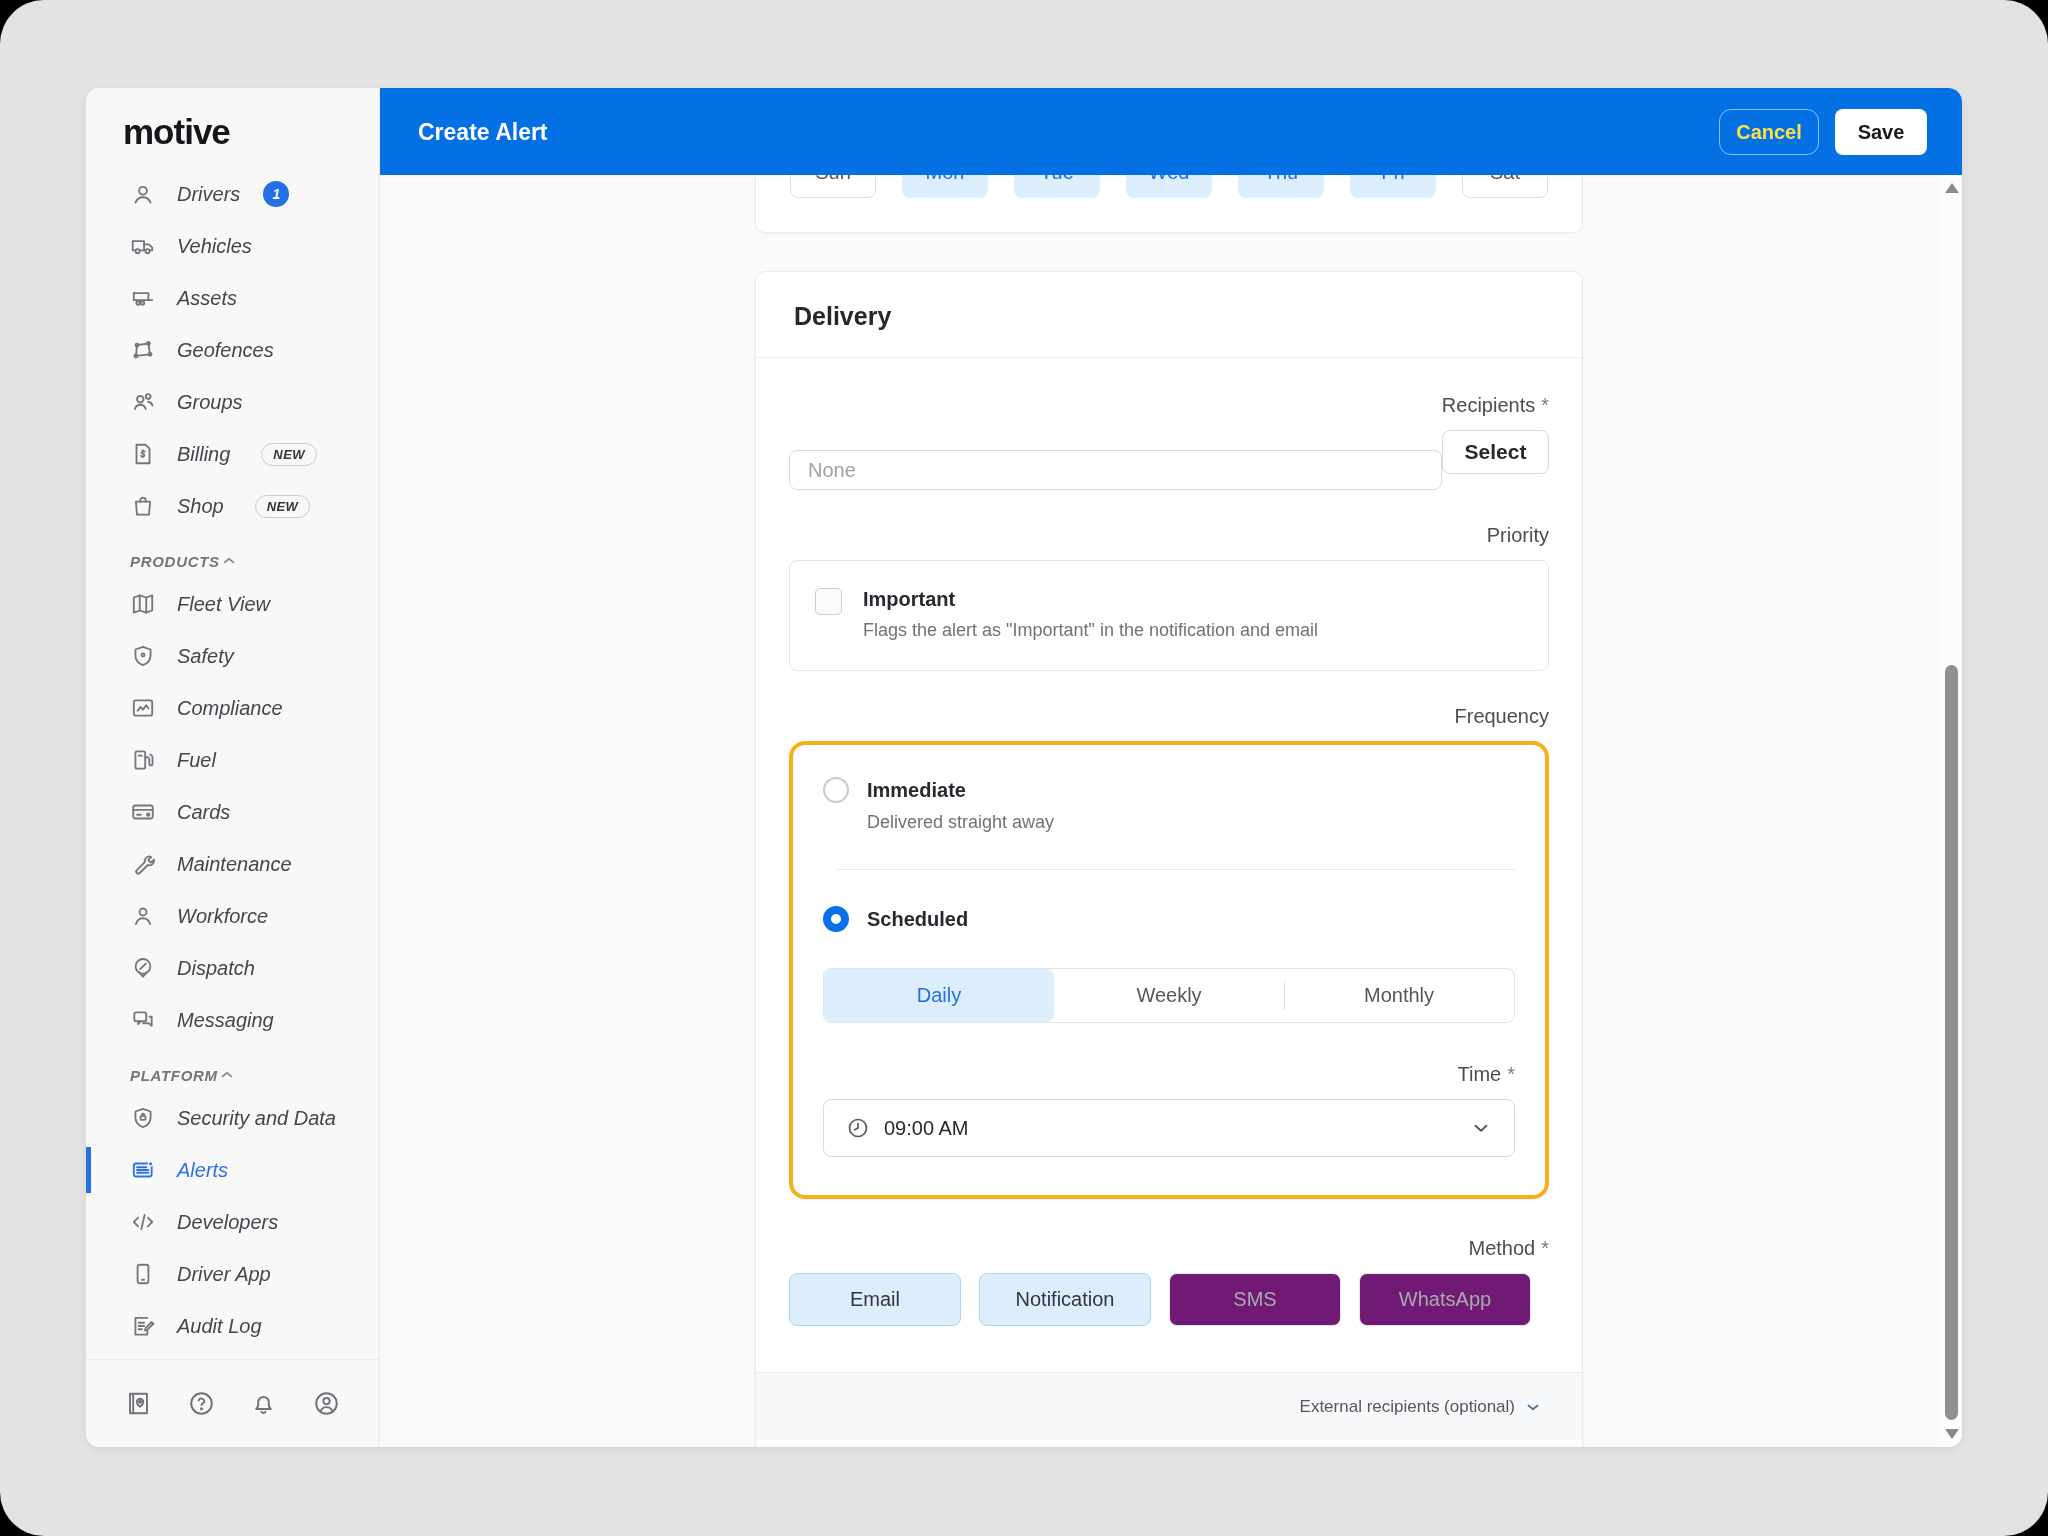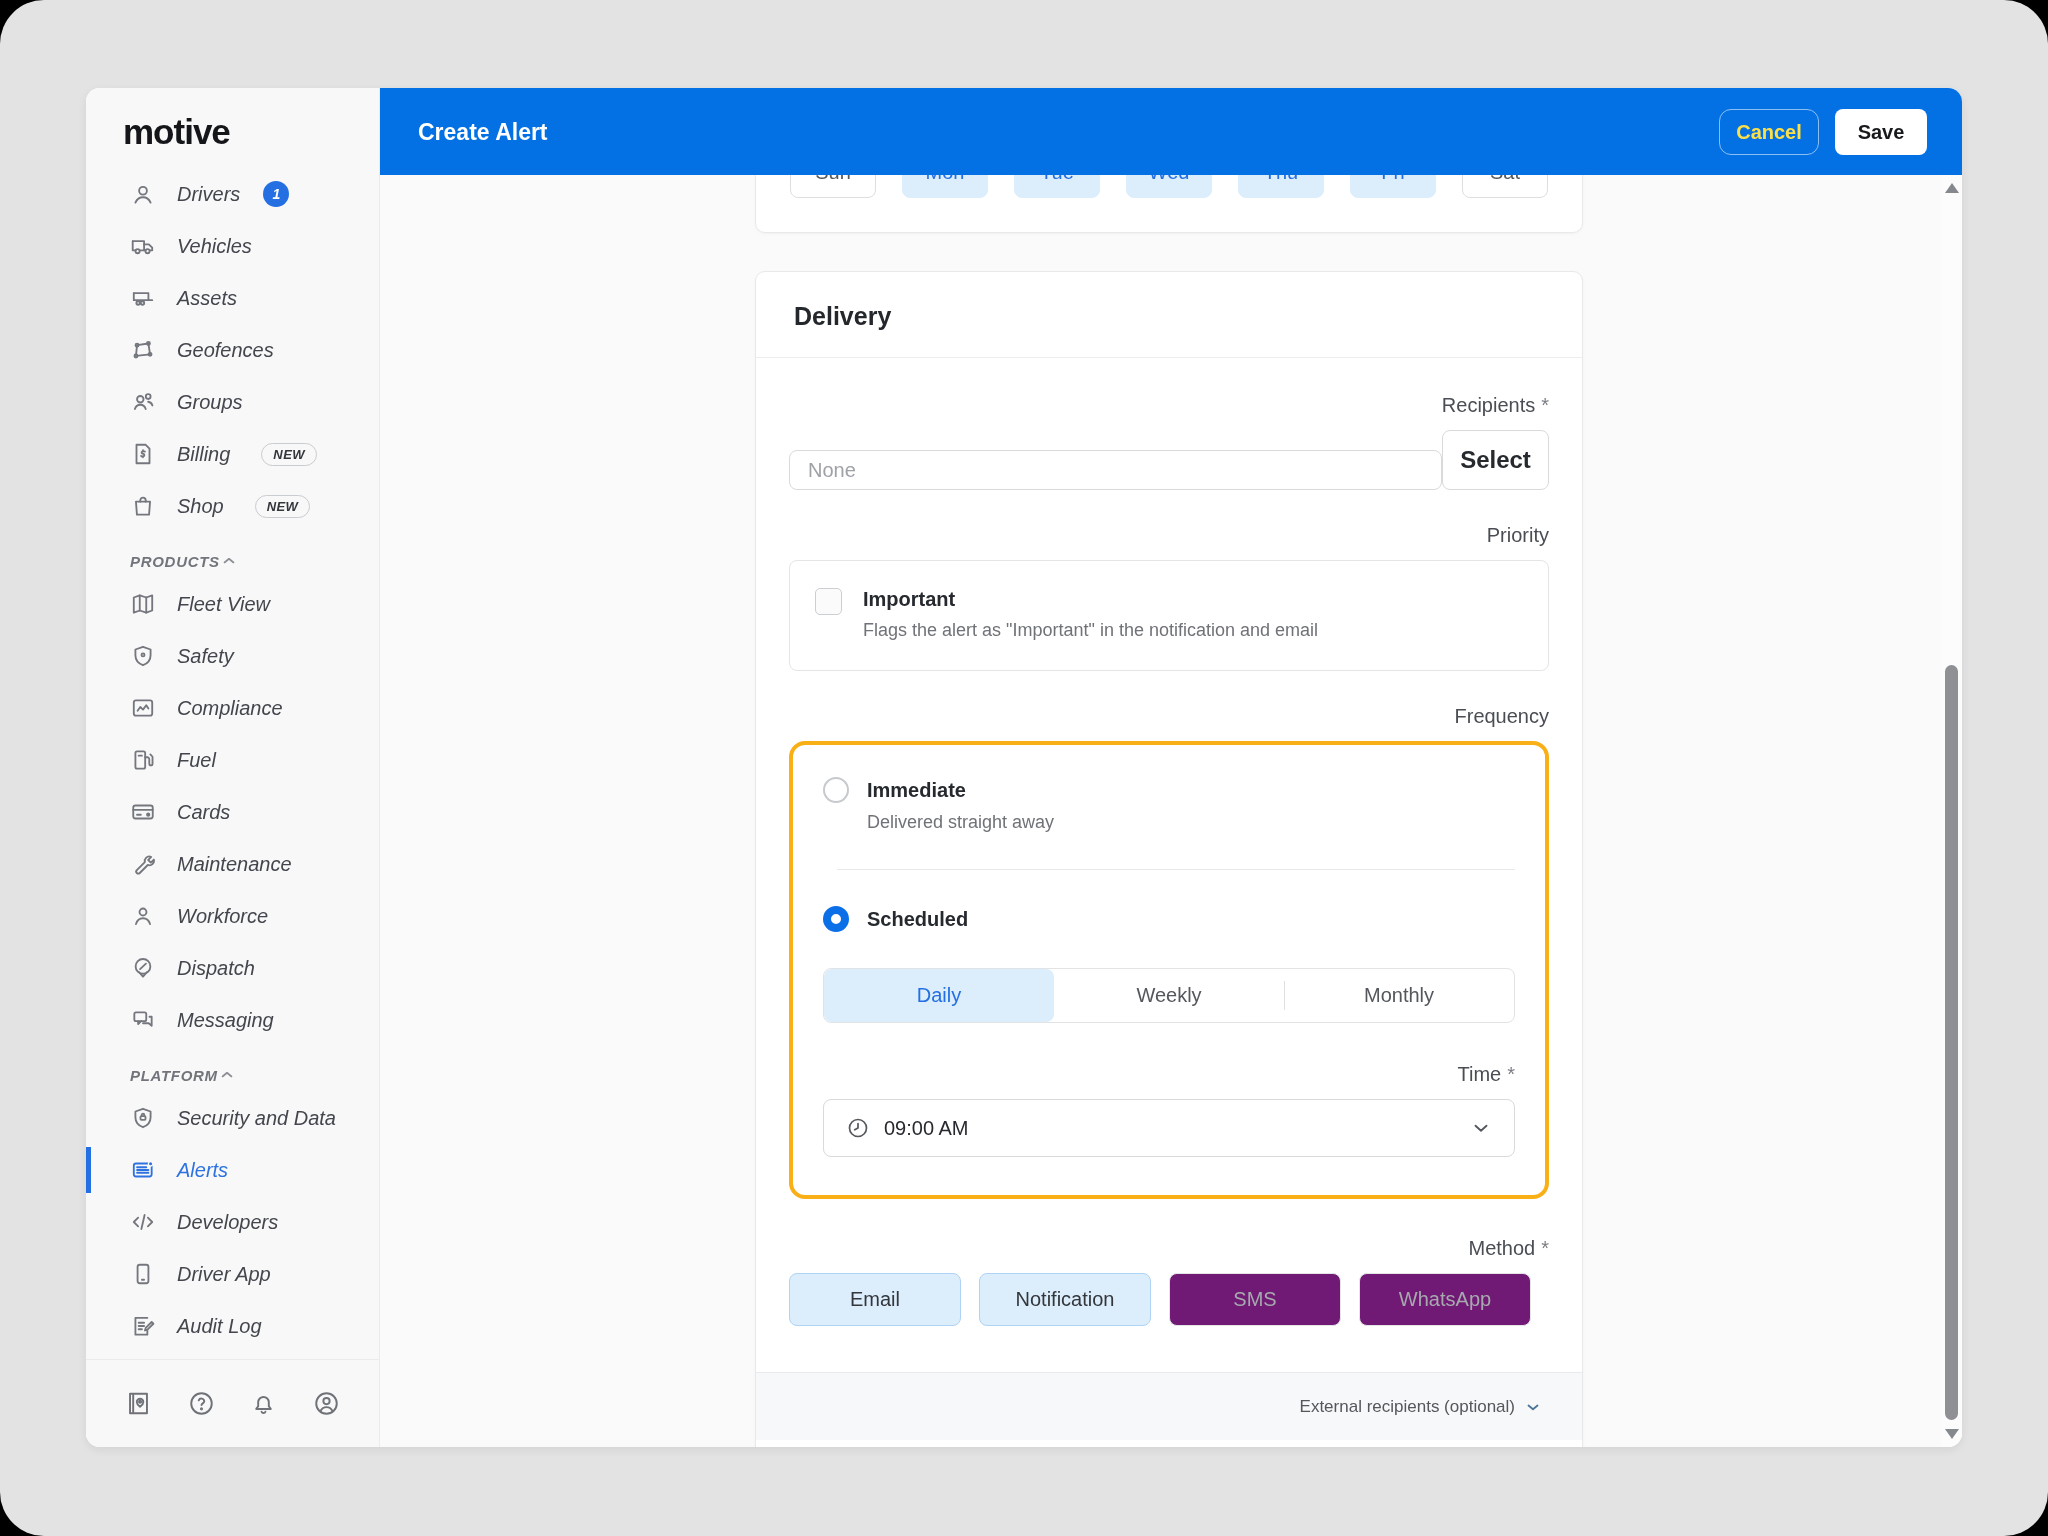--- a/index.html
+++ b/index.html
@@ -68,22 +68,22 @@
   .card-title { padding:30px 38px 26px 38px; font-size:25px; font-weight:700;
     color:#24272B; border-bottom:1px solid #ECEDEE; }
   .card-body { padding:36px 33px 0 33px; }
   .f-label { font-size:20px; color:#4A4E54;text-align:right; }
   .req { color:#7B7E84; margin-left:6px; }
   .recips { display:flex; margin-top:13px; }
   .text-input { flex:1; height:40px; border:1px solid #D8DADC; border-radius:8px;
     padding:0 18px; font-size:20px; color:#26292E; background:#fff; outline:none;
     font-family:inherit;margin-top:20px; }
   .text-input::placeholder { color:#9EA1A6; }
-  .btn-select { width:107px; height:60px; background:#fff;
-    border:1px solid #D8DADC; border-radius:8px; font-size:24px; font-weight:700;
+  .btn-select { width:107px; height:44px; background:#fff;
+    border:1px solid #D8DADC; border-radius:8px; font-size:21px; font-weight:700;
     color:#26292E; cursor:pointer; font-family:inherit; }
   .mt { margin-top:34px; }
   .priority-box { margin-top:13px; border:1px solid #E4E5E7; border-radius:8px;
     padding:27px 25px 29px 25px; display:flex; align-items:flex-start; }
   .checkbox { width:27px; height:27px; border:1.5px solid #CBCED2; border-radius:5px;
     background:#FBFBFC; flex:0 0 auto; cursor:pointer; }
   .opt-text { margin-left:21px; }
   .opt-title { font-size:20px; font-weight:700; color:#26292E; }
   .opt-desc { font-size:18px; color:#6F7277; margin-top:9px; }
 

